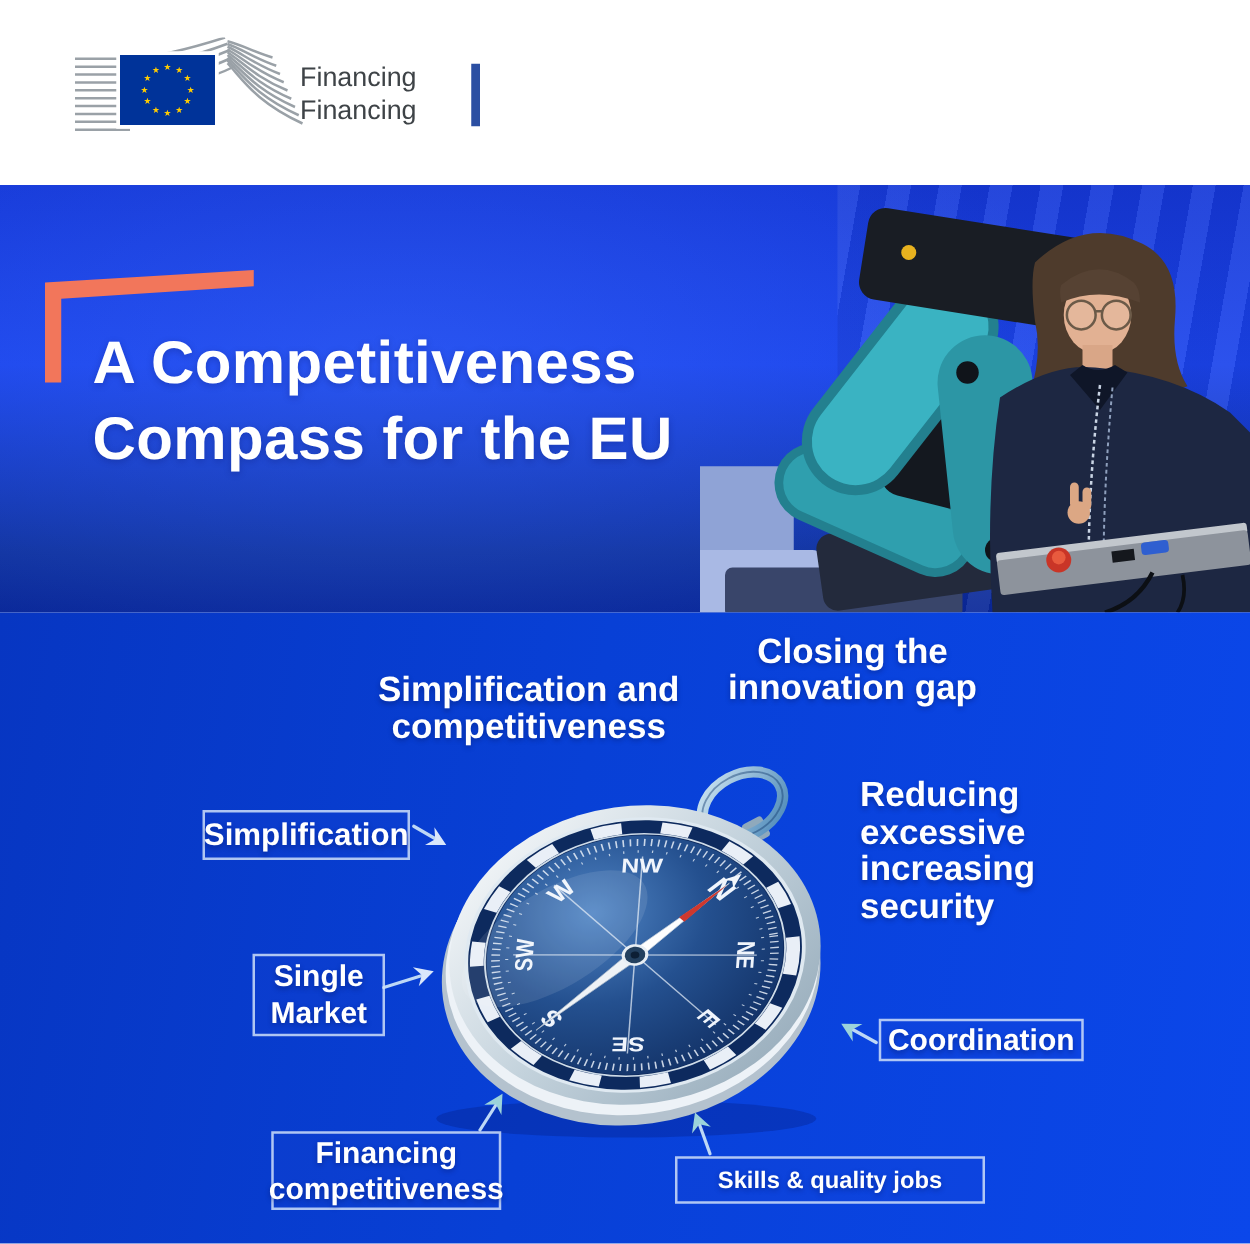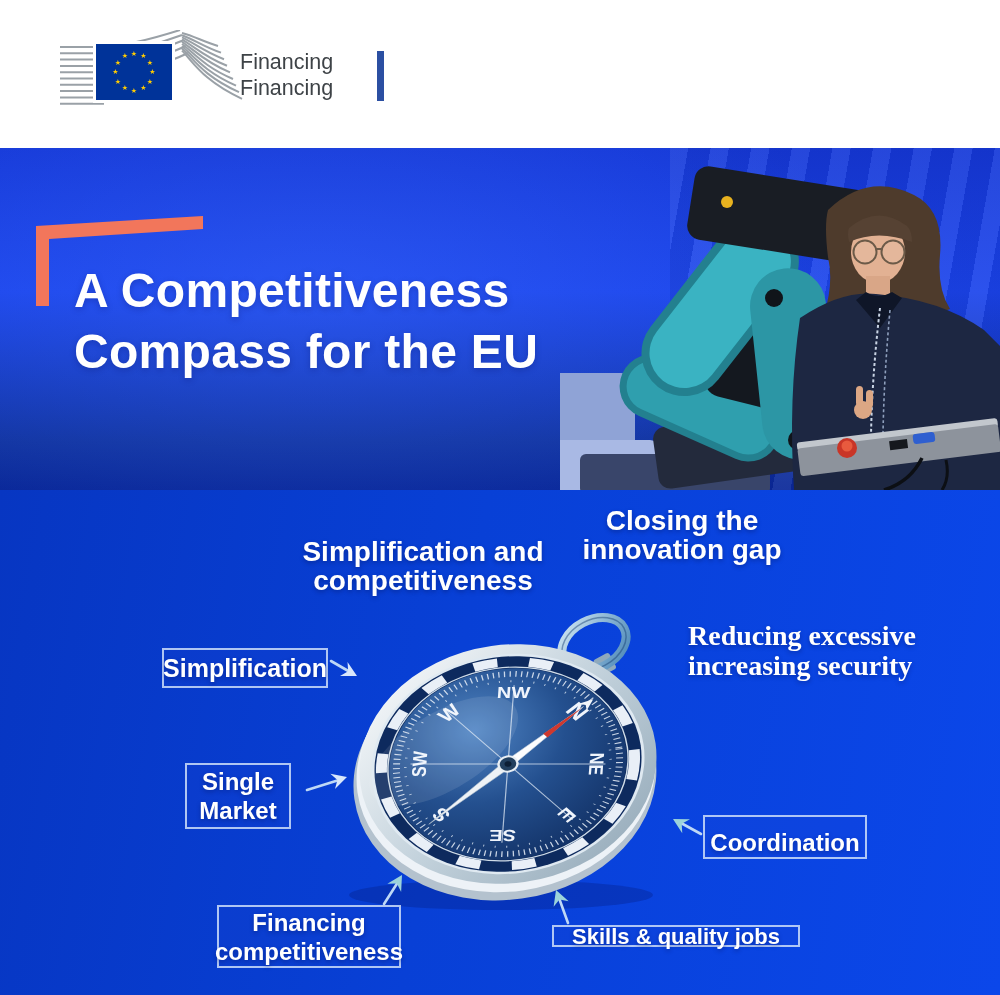--- a/index.html
+++ b/index.html
@@ -264,40 +264,40 @@
     </svg>
 
     <div class="free-label" style="left:530px;top:16px;width:304px;">
       <div>Closing the</div>
       <div>innovation gap</div>
     </div>
     <div class="free-label" style="left:256px;top:47px;width:334px;">
       <div>Simplification and</div>
       <div>competitiveness</div>
     </div>
-    <div class="free-label left-align" style="left:688px;top:131px;width:240px;font-family:Liberation Serif, serif;">
+    <div class="free-label left-align" style="left:688px;top:131px;width:240px;">
       <div>Reducing excessive</div>
       <div>increasing security</div>
     </div>
 
     <div class="tag-box" style="left:162px;top:158px;width:166px;height:40px;font-size:25px;">
       <span>Simplification</span>
     </div>
-    <div class="tag-box two-line" style="left:185px;top:273px;width:106px;height:66px;">
+    <div class="tag-box two-line" style="left:202px;top:273px;width:106px;height:66px;">
       <span>
         <span>Single</span><br>
         <span>Market</span>
       </span>
     </div>
-    <div class="tag-box" style="left:703px;top:325px;width:164px;height:44px;align-items:flex-end;">
+    <div class="tag-box" style="left:703px;top:325px;width:164px;height:34px;align-items:flex-end;">
       <span>Coordination</span>
     </div>
     <div class="tag-box two-line" style="left:217px;top:415px;width:184px;height:63px;">
       <span>
         <span>Financing</span><br>
         <span>competitiveness</span>
       </span>
     </div>
-    <div class="tag-box" style="left:540px;top:435px;width:248px;height:22px;font-size:22px;margin-left:12px;">
+    <div class="tag-box" style="left:540px;top:435px;width:248px;height:38px;font-size:19px;">
       <span>Skills &amp; quality jobs</span>
     </div>
   </div>
 </div>
 
 </body></html>

